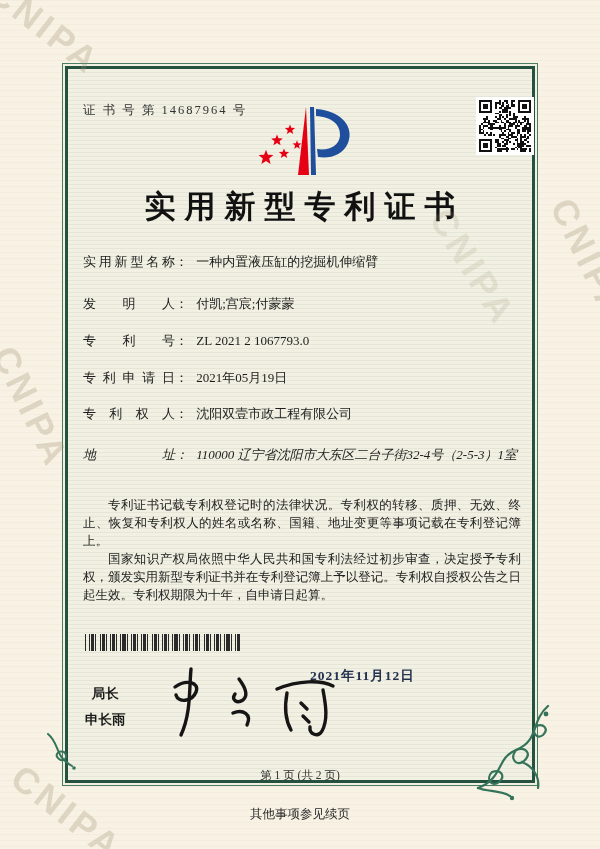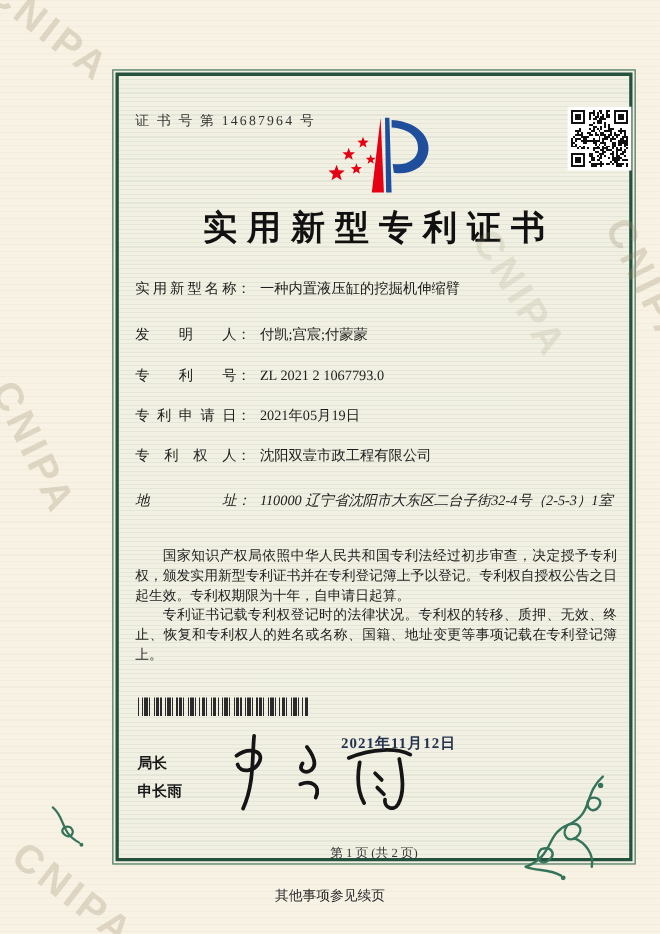--- a/index.html
+++ b/index.html
@@ -24,21 +24,20 @@
   }
   
   .frame {
     position:absolute; z-index:1;
     left:62px; top:63px; width:476px; height:723px;
     border:1px solid #4e7d63;
     box-shadow: inset 0 0 0 2px #f1f0e2, inset 0 0 0 5px #24523f;
     background:
       repeating-linear-gradient(180deg, rgba(140,170,145,.13) 0 1px, transparent 1px 4px),
       #f1f0e2;
-    margin-left: 40px;
   }
   .cert-no {
     position:absolute; left:20px; top:38px;
     font-size:12.5px; letter-spacing:2px; color:#333;
   }
   .qr { position:absolute; left:413px; top:33px; width:58px; height:58px; background:#fff; padding:3px; }
   .qr svg { width:100%; height:100%; display:block; }
   .logo { position:absolute; left:183px; top:35px; width:115px; height:85px; }
   .title {
     position:absolute; left:0; top:122px; width:100%;
@@ -60,21 +59,21 @@
   .paras {
     position:absolute; left:20px; top:432px; width:438px;
     font-size:12.5px; line-height:18px; text-align:justify; color:#222;
   }
   .paras p { text-indent:2em; }
   .barcode { position:absolute; left:22px; top:570px; width:156px; height:17px; }
   .barcode svg { width:100%; height:100%; display:block; }
   .director {
     position:absolute; left:22px; top:617px;
     font-family:"Liberation Sans","DejaVu Sans",sans-serif;
-    font-weight:700; font-size:13.5px; line-height:26px; color:#1a1a1a;
+    font-weight:700; font-size:13.5px; line-height:26px; color:#1a1a1a;text-align:center;
   }
   .signature { position:absolute; left:88px; top:595px; width:200px; height:85px; }
   .seal { position:absolute; left:287px; top:563px; width:170px; height:170px; opacity:.93; }
   .stamp-date {
     position:absolute; left:310px; top:667px; z-index:4;
     font-size:13.5px; font-weight:700; letter-spacing:1px; color:#23304e;
   }
   .page-info {
     position:absolute; left:0; top:704px; width:100%;
     text-align:center; font-size:11.5px; color:#333;
@@ -161,22 +160,22 @@
       </div>
       <div class="row r6">
         <span class="lbl">地址</span><span class="colon">：</span>
         <span class="val">110000 辽宁省沈阳市大东区二台子街32-4号（2-5-3）1室</span>
       </div>
       <div class="row r7">
       </div>
     </div>
 
     <div class="paras">
+      <p>专利证书记载专利权登记时的法律状况。专利权的转移、质押、无效、终止、恢复和专利权人的姓名或名称、国籍、地址变更等事项记载在专利登记簿上。</p>
       <p>国家知识产权局依照中华人民共和国专利法经过初步审查，决定授予专利权，颁发实用新型专利证书并在专利登记簿上予以登记。专利权自授权公告之日起生效。专利权期限为十年，自申请日起算。</p>
-      <p>专利证书记载专利权登记时的法律状况。专利权的转移、质押、无效、终止、恢复和专利权人的姓名或名称、国籍、地址变更等事项记载在专利登记簿上。</p>
     </div>
 
     <div class="barcode">
       <svg viewBox="0 0 150 20" preserveAspectRatio="none" shape-rendering="crispEdges">
         <path id="barcode-bars" fill="#2a2a2a" d="M0 0h1v20h-1zM4 0h1v20h-1zM6 0h3v20h-3zM10 0h1v20h-1zM14 0h1v20h-1zM16 0h3v20h-3zM20 0h1v20h-1zM24 0h1v20h-1zM26 0h3v20h-3zM30 0h1v20h-1zM34 0h1v20h-1zM36 0h3v20h-3zM40 0h1v20h-1zM44 0h1v20h-1zM46 0h3v20h-3zM50 0h1v20h-1zM54 0h1v20h-1zM56 0h3v20h-3zM60 0h1v20h-1zM64 0h1v20h-1zM66 0h3v20h-3zM70 0h1v20h-1zM74 0h1v20h-1zM76 0h3v20h-3zM80 0h1v20h-1zM84 0h1v20h-1zM86 0h3v20h-3zM90 0h1v20h-1zM94 0h1v20h-1zM96 0h3v20h-3zM100 0h1v20h-1zM104 0h1v20h-1zM106 0h3v20h-3zM110 0h1v20h-1zM114 0h1v20h-1zM116 0h3v20h-3zM120 0h1v20h-1zM124 0h1v20h-1zM126 0h3v20h-3zM130 0h1v20h-1zM134 0h1v20h-1zM136 0h3v20h-3zM140 0h1v20h-1zM144 0h1v20h-1zM146 0h3v20h-3z"></path>
       </svg>
     </div>
 
     <div class="director">
       <div>局长</div>

